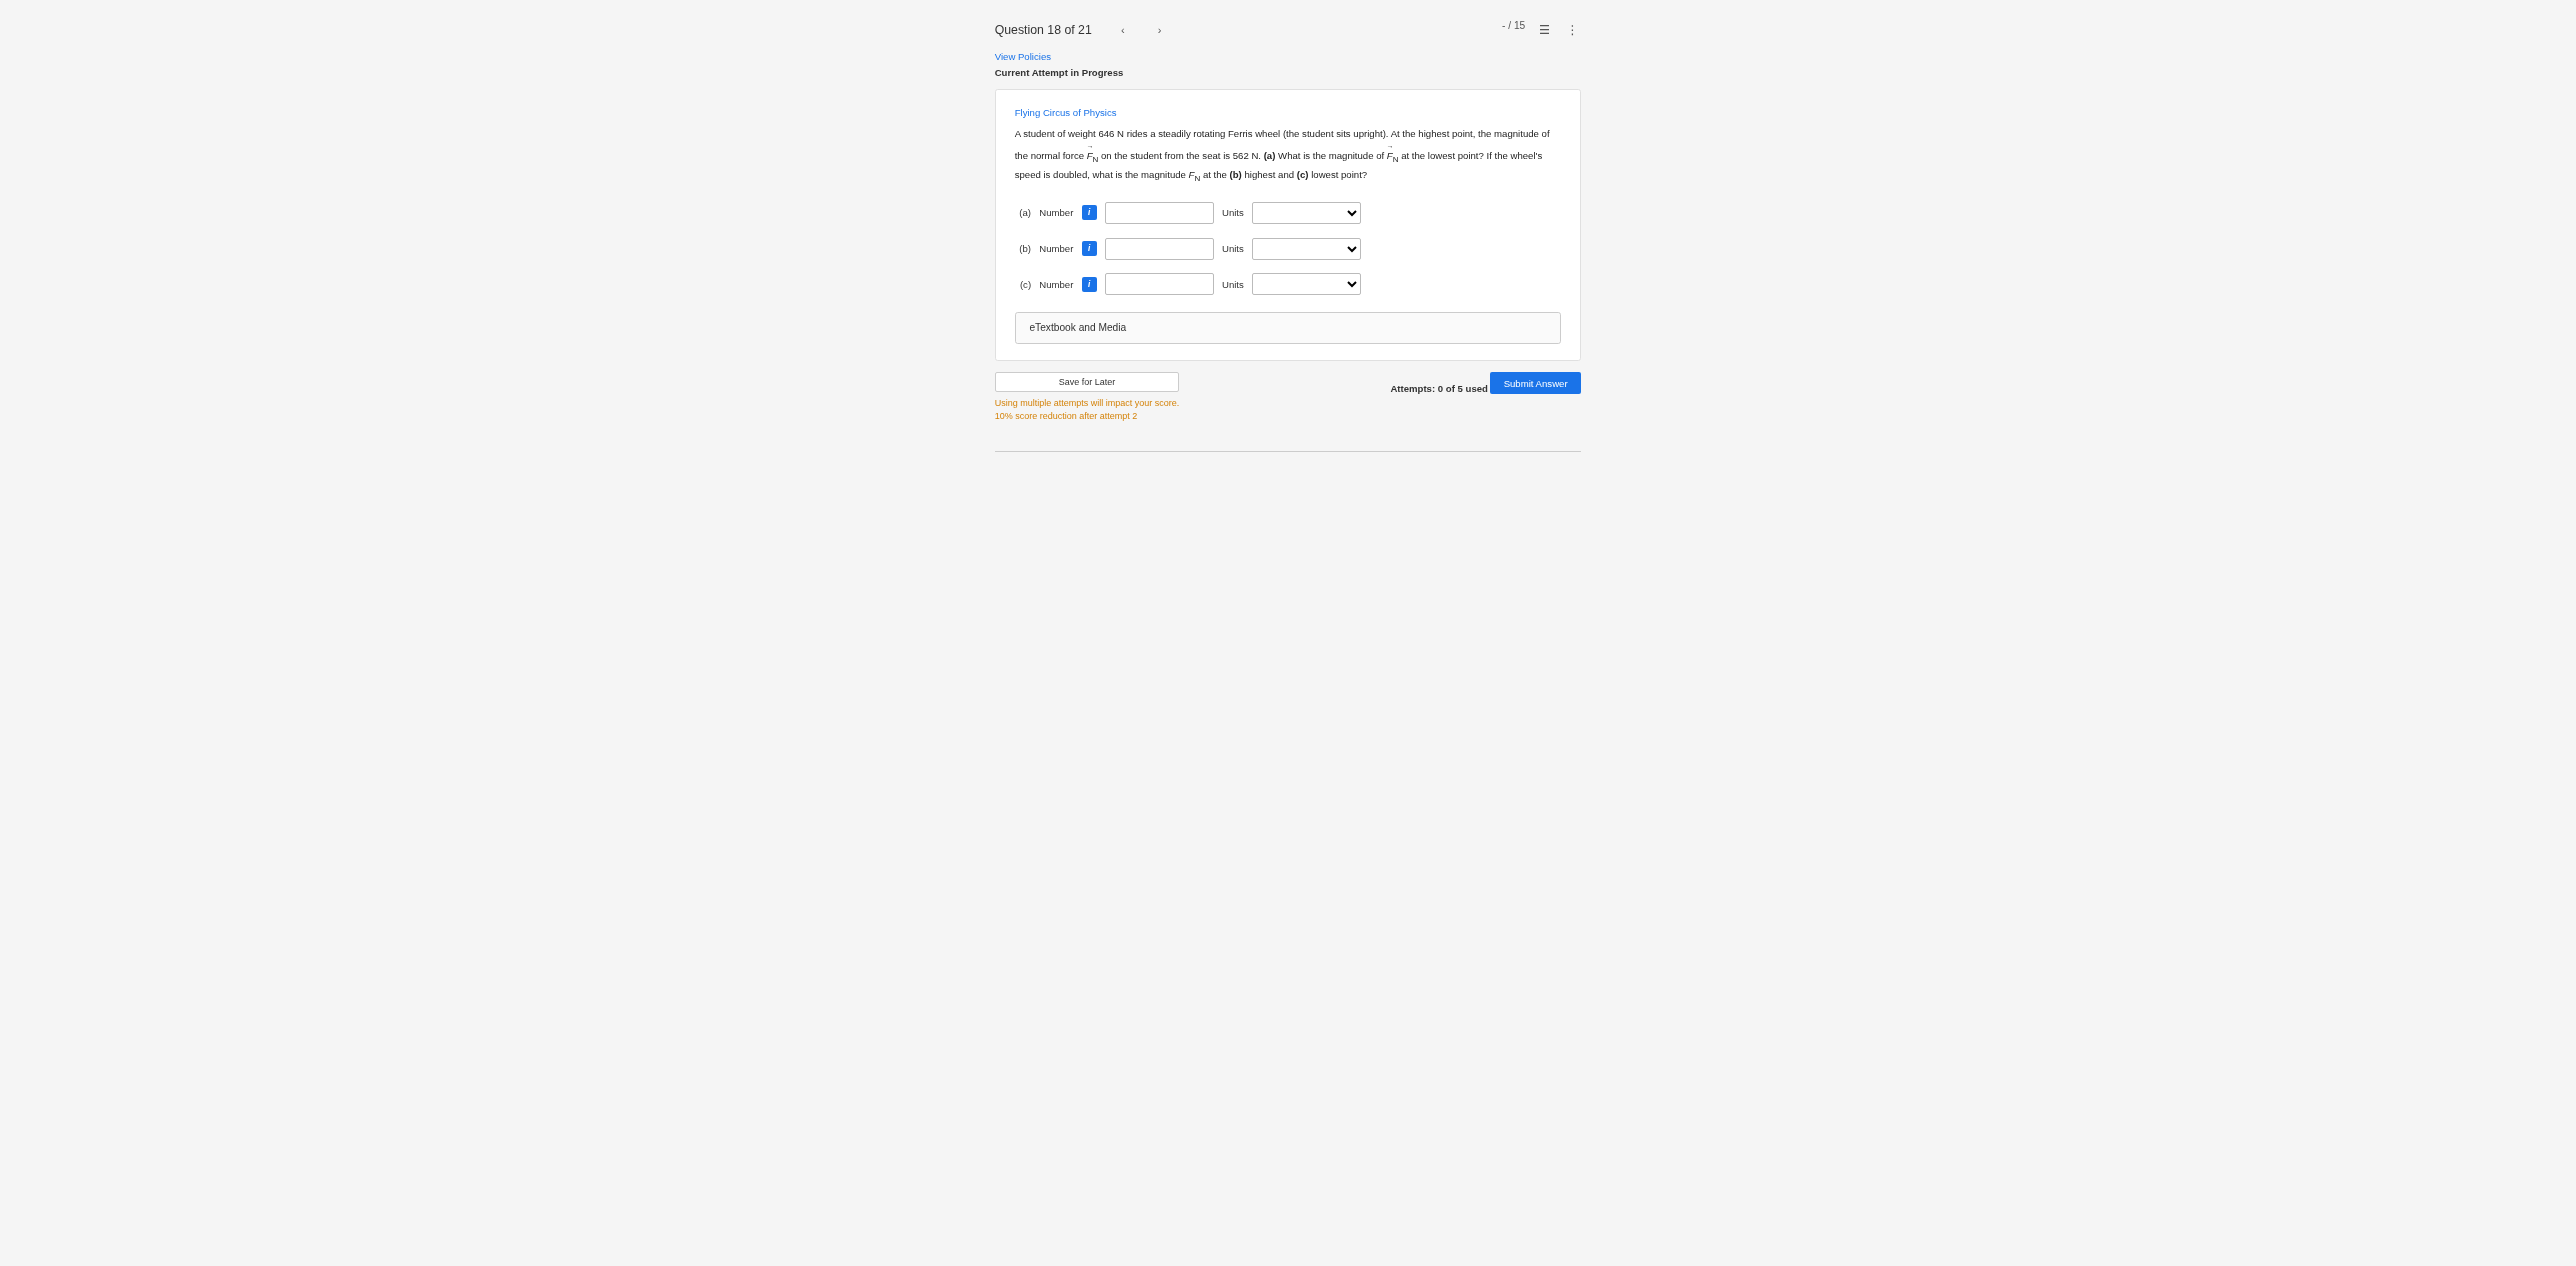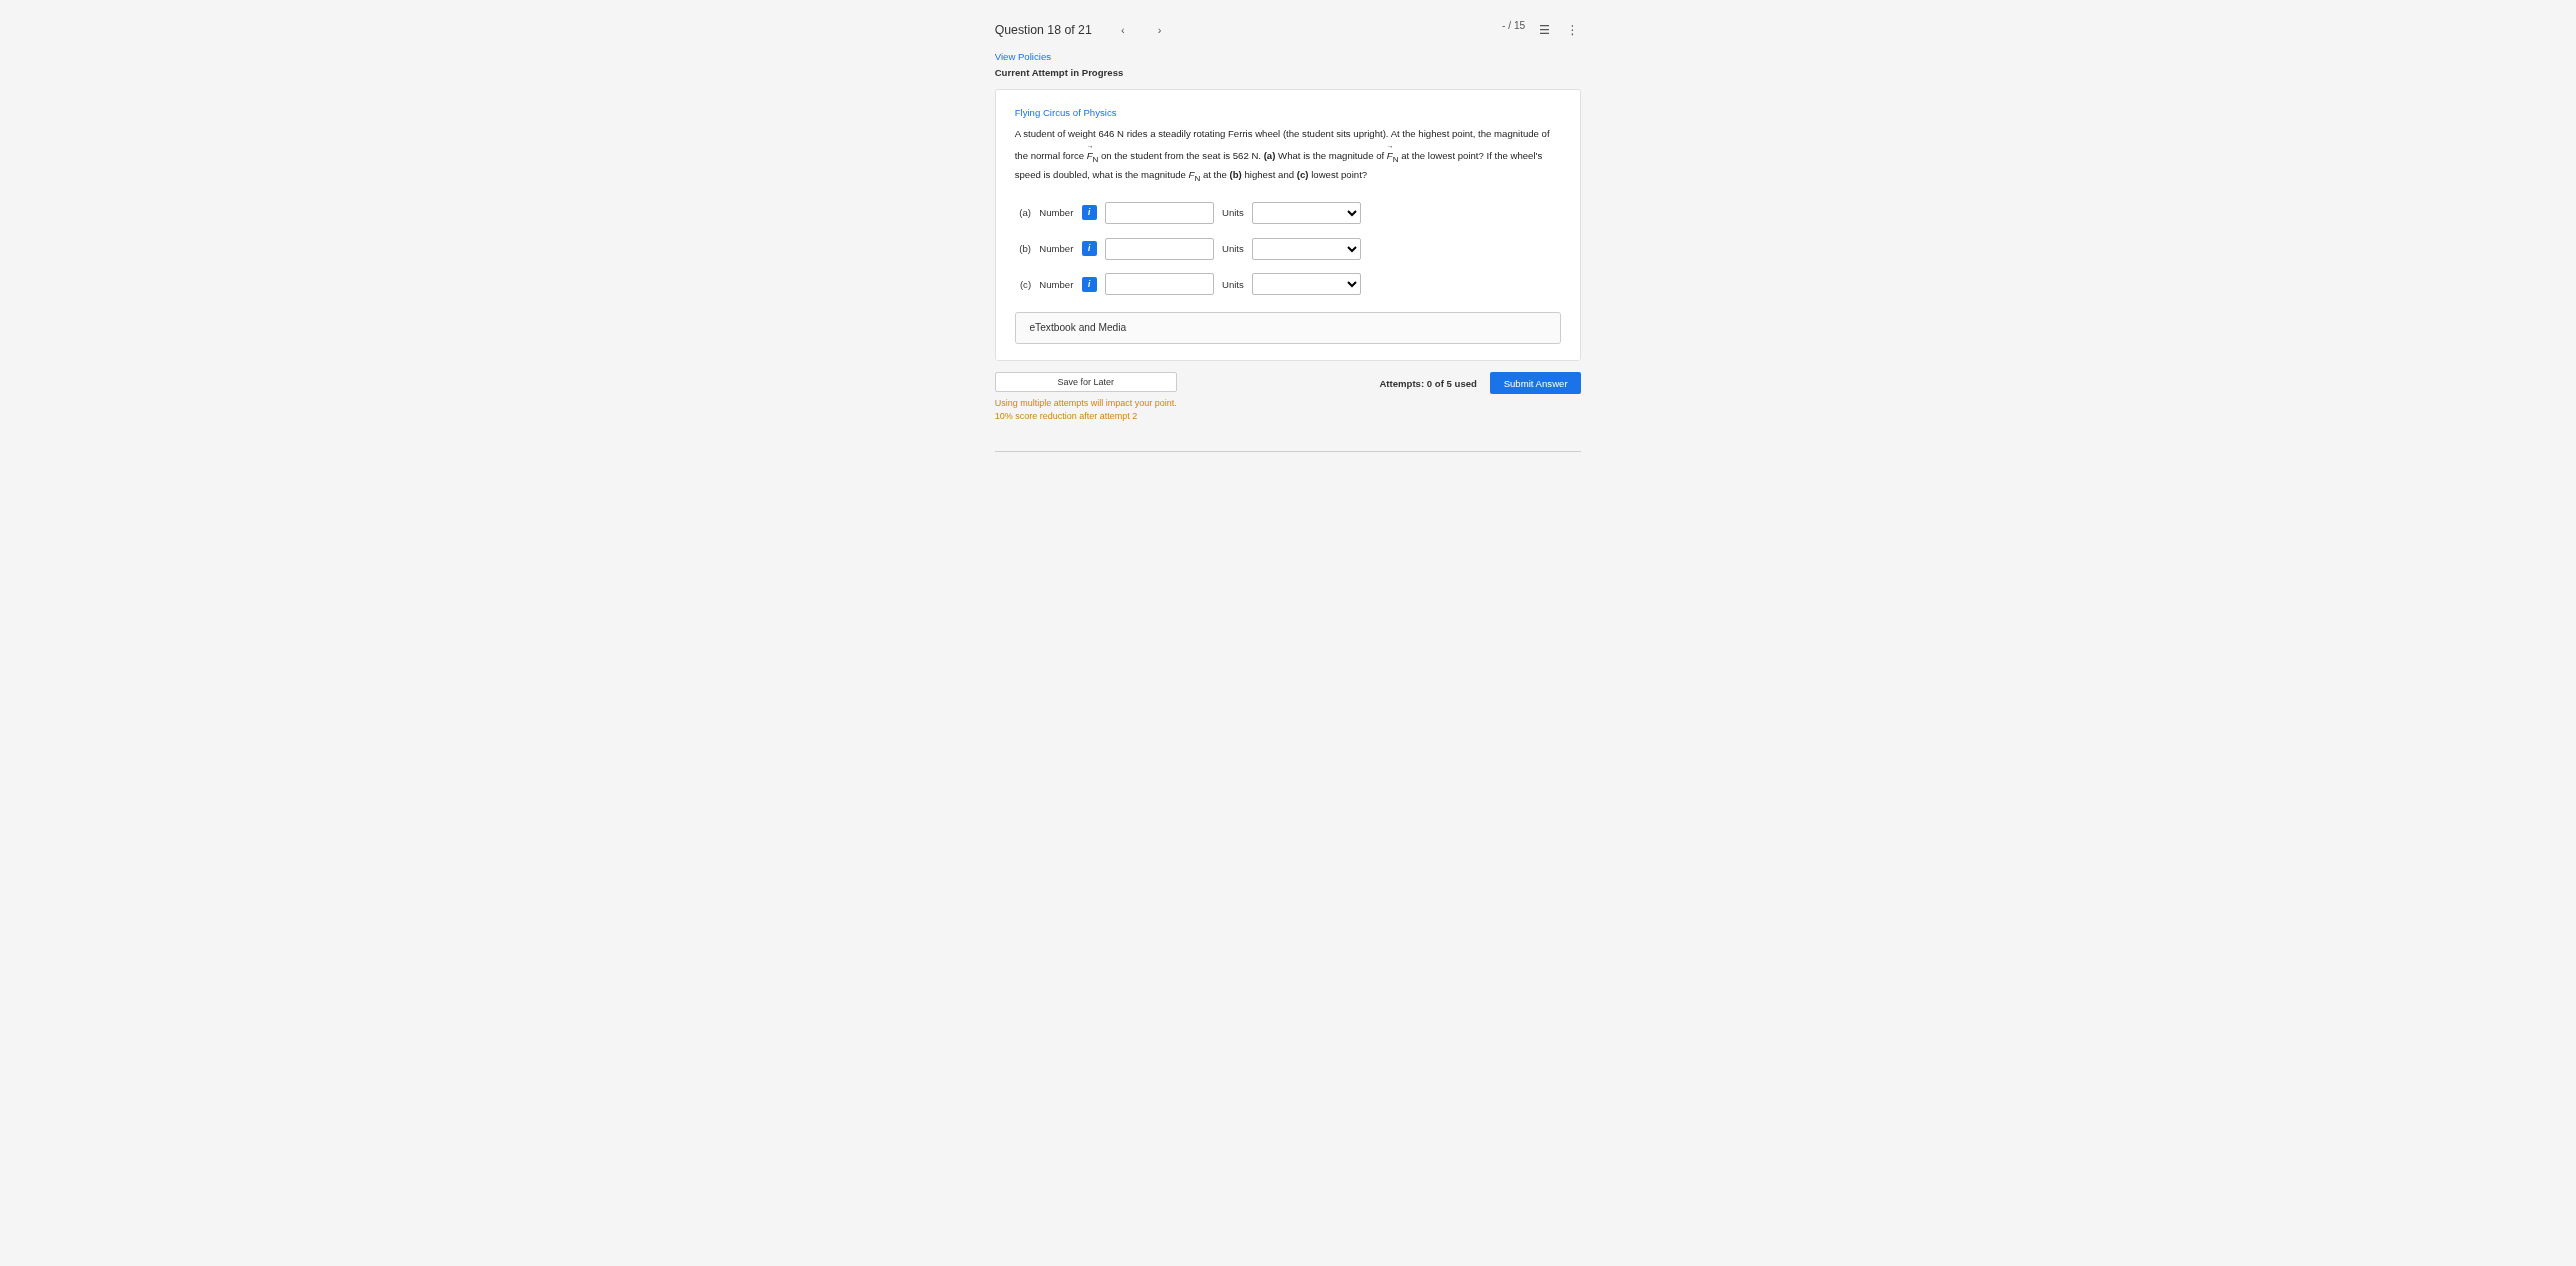--- a/index.html
+++ b/index.html
@@ -192,22 +192,22 @@
       cursor: pointer;
       color: #333;
     }
     .attempt-warning {
       font-size: 9px;
       color: #d4830a;
       line-height: 1.5;
     }
     .bottom-right {
       display: flex;
-      align-items: center;
-      gap: 13px;
+      align-items: flex-end;
+      gap: 2px;
     }
     .attempts-text {
       font-size: 9.6px;
       color: #333;
       font-weight: bold;
     }
     .submit-btn {
       background: #1a73e8;
       color: #fff;
       border: none;
@@ -306,21 +306,21 @@
       <span class="etextbook-title">eTextbook and Media</span>
     </div>
 
   </div>
 
   
   <div class="bottom-bar">
     <div class="bottom-left">
       <button class="save-later-btn">Save for Later</button>
       <div class="attempt-warning">
-        <div>Using multiple attempts will impact your point.</div>
+        <div>Using multiple attempts will impact your score.</div>
         <div>10% score reduction after attempt 2</div>
       </div>
     </div>
     <div class="bottom-right">
       <span class="attempts-text">Attempts: 0 of 5 used</span>
       <button class="submit-btn">Submit Answer</button>
     </div>
   </div>
 
   <hr class="bottom-divider">

